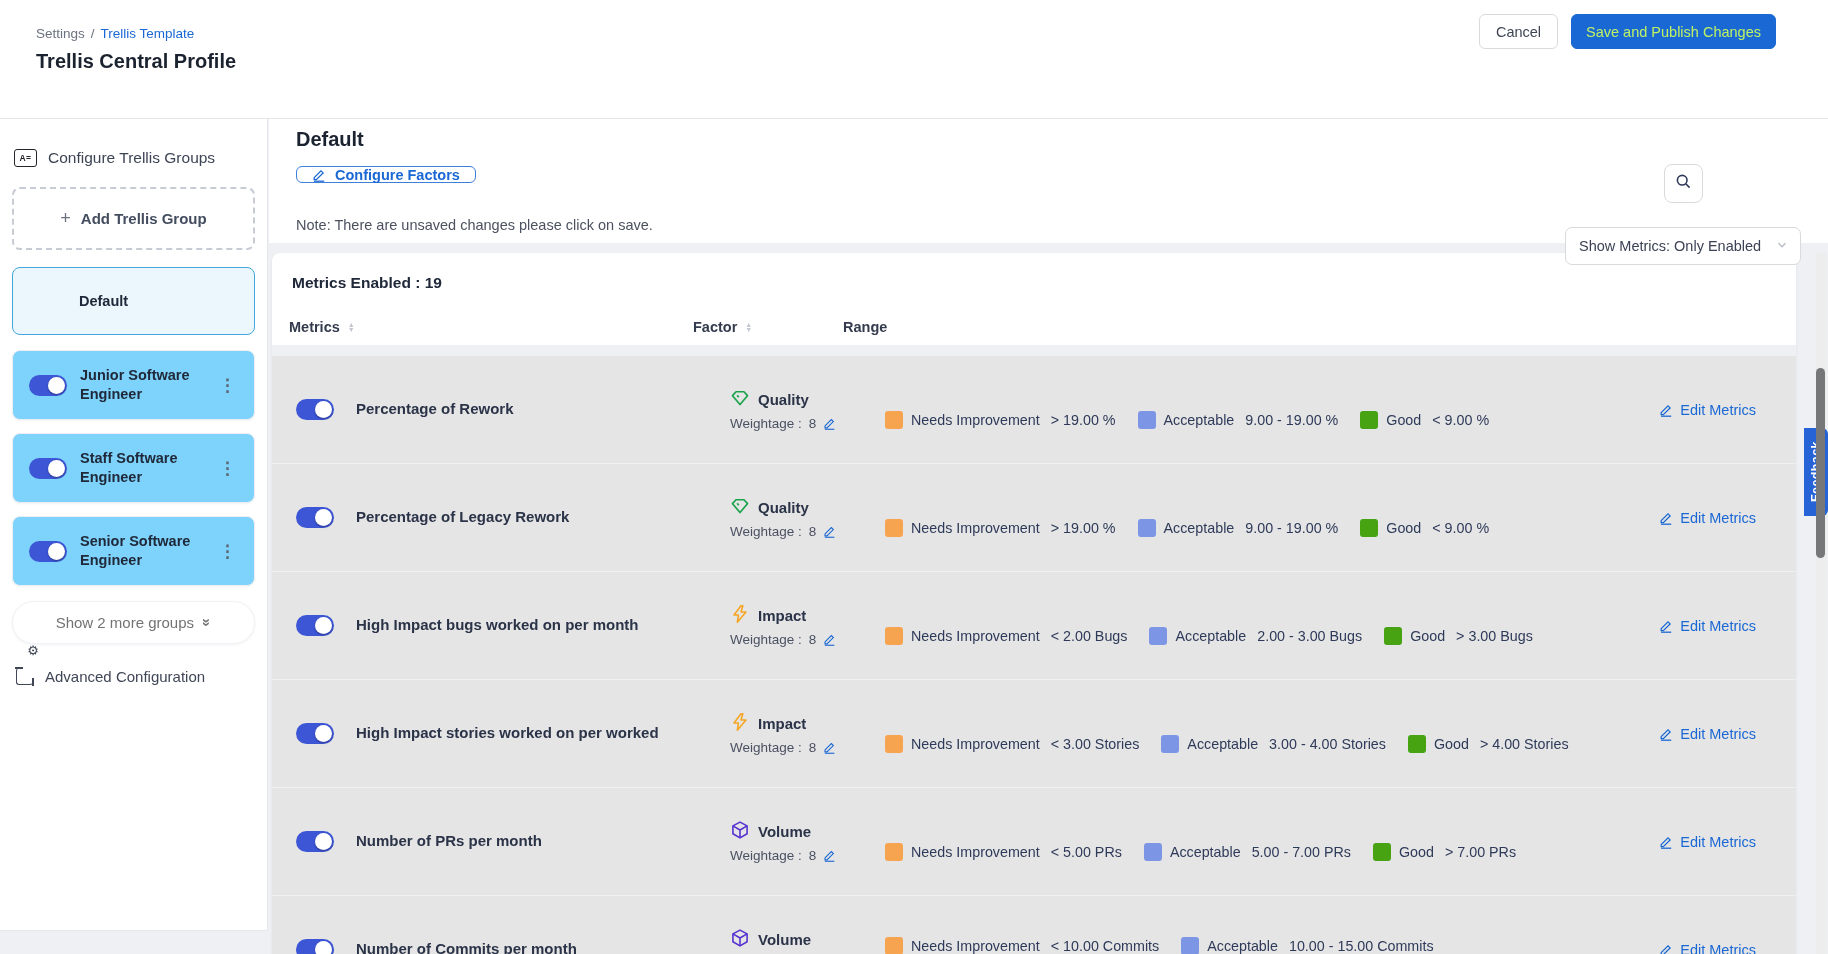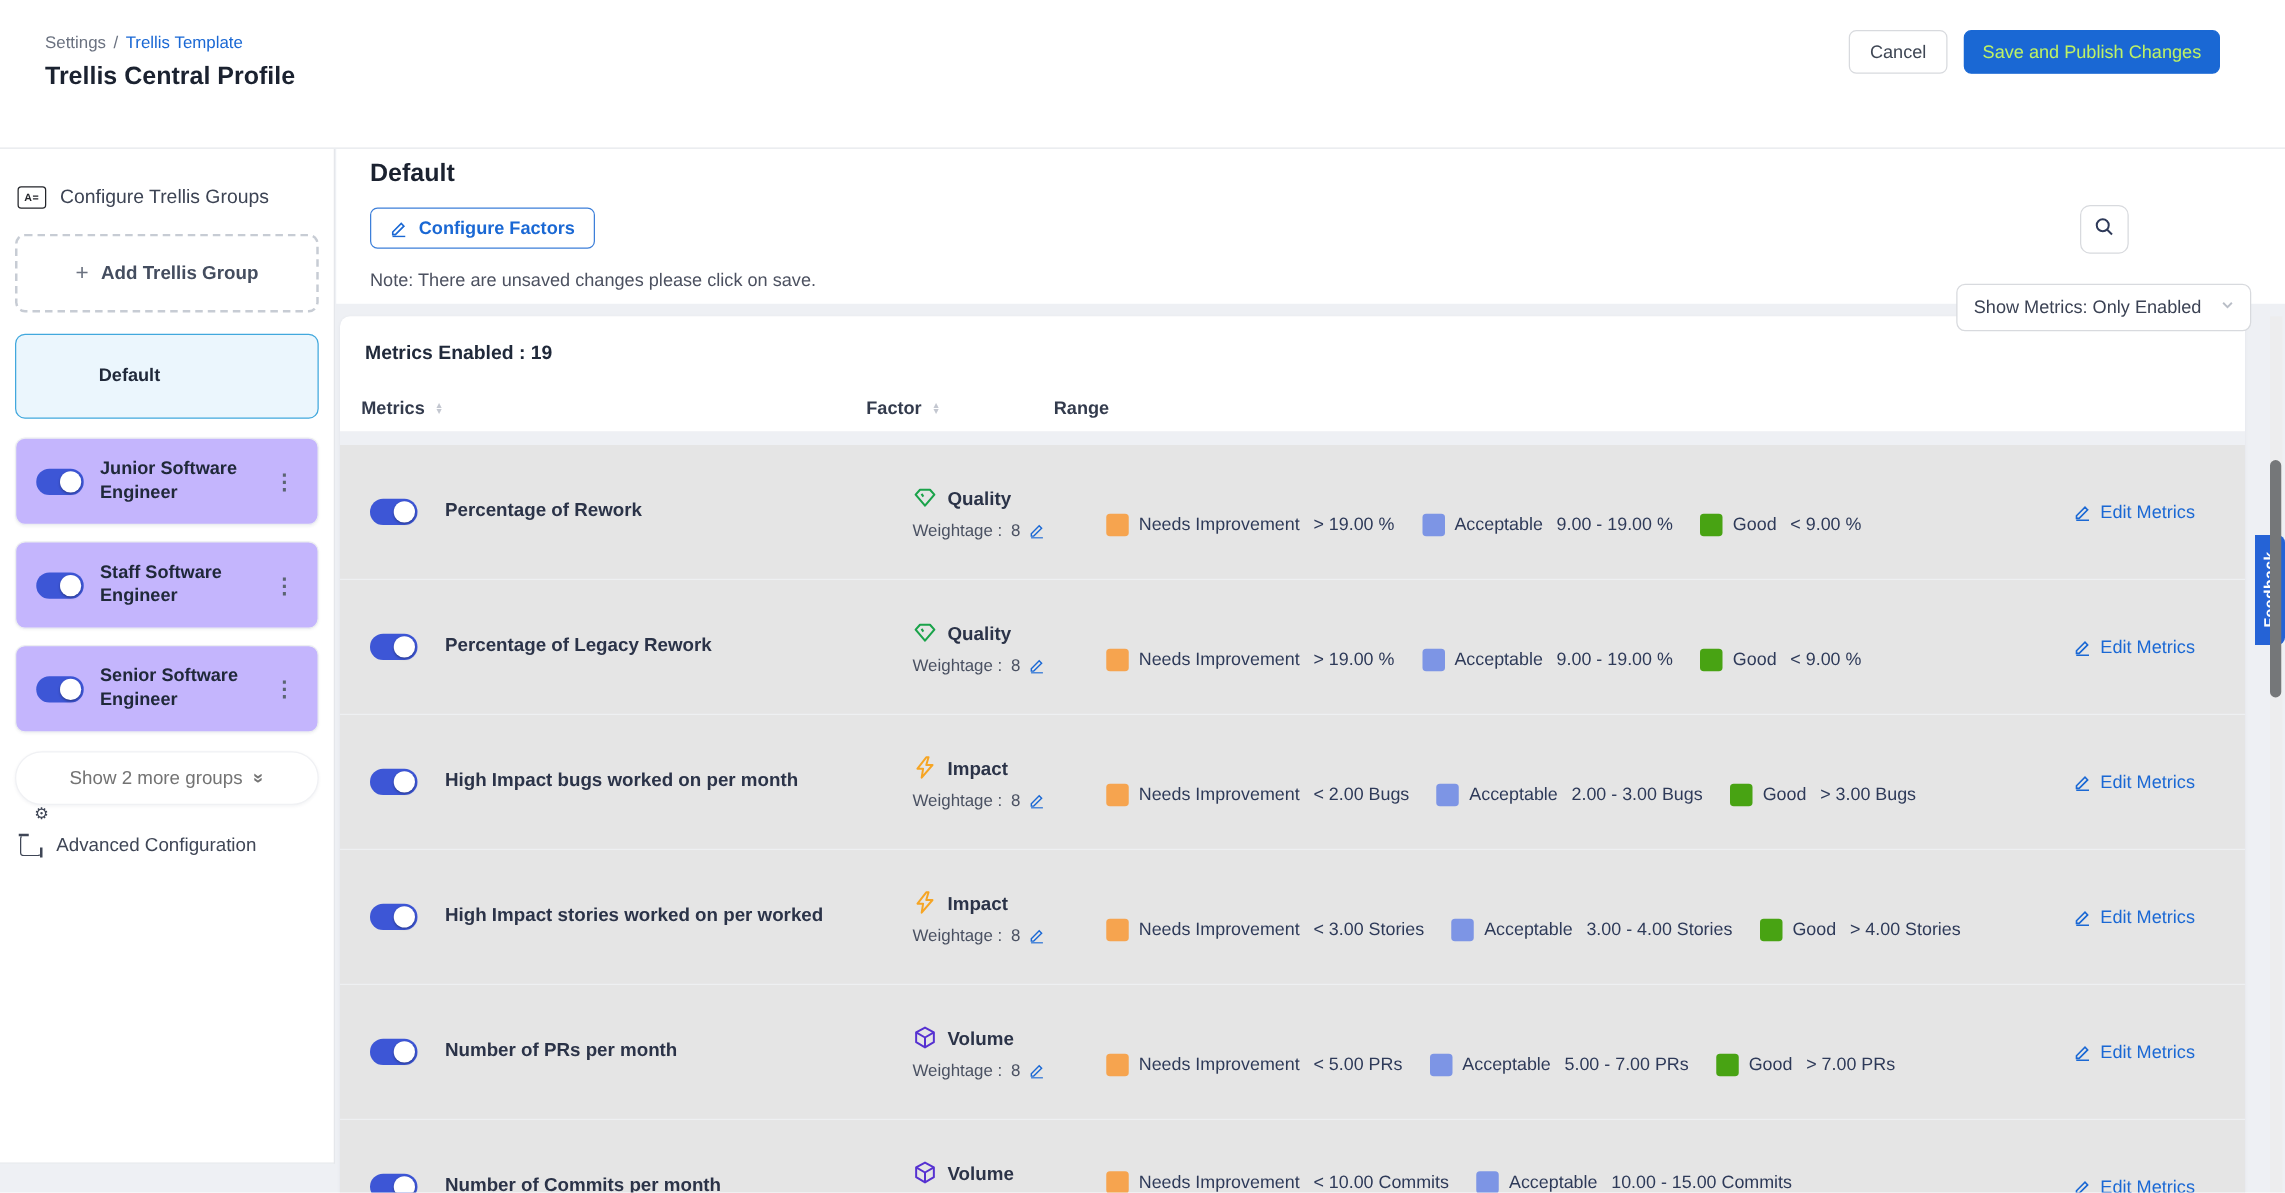--- a/index.html
+++ b/index.html
@@ -4,52 +4,52 @@
 <style>
   * { margin:0; padding:0; box-sizing:border-box; }
   body { font-family:"Liberation Sans", sans-serif; }
   .page { position:relative; width:1828px; height:954px; overflow:hidden; background:#eef0f4; }
 
   
   .top-header { position:absolute; left:0; top:0; width:100%; height:119px; background:#fff; border-bottom:1px solid #e5e7eb; z-index:5; }
   .crumbs { position:absolute; left:36px; top:26px; font-size:13.5px; color:#6b7280; display:flex; gap:6px; }
   .crumb-link { color:#1a68d4; cursor:pointer; }
   .page-title { position:absolute; left:36px; top:50px; font-size:20px; font-weight:700; color:#1b2230; }
-  .hdr-actions { position:absolute; right:52px; top:24px; display:flex; gap:13px;padding-left:10px; }
+  .hdr-actions { position:absolute; right:52px; top:14px; display:flex; gap:13px;padding-left:10px; }
   .btn { height:35px; border-radius:6px; font-size:14.5px; display:flex; align-items:center; justify-content:center; cursor:pointer; }
   .btn-cancel { width:79px; background:#fff; border:1px solid #d8dade; color:#3e4654; }
   .btn-save { width:205px; background:#1a68d4; border:1px solid #1a68d4; color:#bef264; font-weight:500; }
 
   
   .sidebar { position:absolute; left:0; top:119px; width:268px; height:812px; background:#fff; border-right:1px solid #e5e7eb; border-bottom:1px solid #e5e7eb; z-index:4; }
   .side-head { display:flex; align-items:center; gap:11px; margin:30px 14px 0 14px; color:#3d4454; font-size:15.5px; }
   .badge-icon { width:23px; height:18px; border:1.8px solid #23252a; border-radius:3px; display:flex; align-items:center; justify-content:center; font-size:8.5px; font-weight:700; color:#23252a; letter-spacing:0.5px; }
   .add-box { margin:20px 12px 0 12px; height:63px; border:2px dashed #c7ccd4; border-radius:8px; display:flex; align-items:center; justify-content:center; gap:10px; color:#444d5f; font-size:15px; font-weight:700; cursor:pointer; }
   .add-plus { color:#6b7280; font-weight:400; font-size:18px; }
   .default-card { margin:17px 12px 0 12px; height:68px; background:#ebf6fd; border:1px solid #41a8dd; border-radius:8px; display:flex; align-items:center; padding-left:66px; font-size:14.5px; font-weight:700; color:#20293a; cursor:pointer; }
-  .group-card { margin:13px 12px 0 12px; height:70px; background:#c4b5fd; border:1px solid #eceef1; border-radius:8px; box-shadow:0 1px 2px rgba(20,30,60,.05); display:flex; align-items:center; padding:0 12px 0 16px; cursor:pointer; }
+  .group-card { margin:13px 12px 0 12px; height:70px; background:#7dd3fc; border:1px solid #eceef1; border-radius:8px; box-shadow:0 1px 2px rgba(20,30,60,.05); display:flex; align-items:center; padding:0 12px 0 16px; cursor:pointer; }
   .group-card:first-of-type { margin-top:15px; }
   .g-label { width:124px; margin-left:13px; font-size:14.5px; font-weight:700; color:#20293a; line-height:1.3; }
   .kebab { margin-left:auto; color:#5b6472; font-size:17px; font-weight:700; cursor:pointer; padding:2px 6px; }
   .show-more { margin:15px 12px 0 12px; height:43px; border-radius:22px; background:#fff; border:1px solid #f0f1f4; box-shadow:0 1px 3px rgba(20,30,60,.06); display:flex; align-items:center; justify-content:center; gap:9px; color:#737373; font-size:15px; font-weight:500; cursor:pointer; }
   .dbl-chevron { display:inline-block; transform:rotate(90deg); font-size:15px; font-weight:700; }
   .adv-row { margin:24px 0 0 16px; display:flex; align-items:center; gap:12px; color:#3f4656; font-size:15px; cursor:pointer; }
   .adv-icon { position:relative; width:17px; height:17px; border:1.7px solid #3f4656; border-radius:3px; border-top-color:transparent; border-right-color:transparent; }
   .adv-icon::before { content:""; position:absolute; left:-1.7px; top:-1.7px; width:8px; height:1.7px; background:#3f4656; }
   .adv-icon::after { content:""; position:absolute; right:-1.7px; bottom:-1.7px; width:1.7px; height:8px; background:#3f4656; }
   .adv-gear { position:absolute; top:-26px; right:-7px; font-size:13px; color:#3f4656; }
 
   
   .toggle { position:relative; width:38px; height:21px; border-radius:11px; background:#3d56d6; flex:0 0 auto; cursor:pointer; }
   .toggle .knob { position:absolute; right:2px; top:2px; width:17px; height:17px; border-radius:50%; background:#fff; box-shadow:0 1px 2px rgba(0,0,0,.35); }
 
   
   .main-top { position:absolute; left:269px; top:119px; width:1559px; height:124px; background:#fff; z-index:3; }
   .group-title { position:absolute; left:27px; top:9px; font-size:20px; font-weight:700; color:#1b2230; }
-  .cfg-btn { position:absolute; left:27px; top:47px; height:33px; padding:0 15px; border:1px solid #3d7fd9; border-radius:6px; background:#fff; color:#1a68d4; font-size:14.5px; font-weight:600; display:flex; align-items:center; gap:9px; cursor:pointer; }
+  .cfg-btn { position:absolute; left:27px; top:47px; height:17px; padding:0 15px; border:1px solid #3d7fd9; border-radius:6px; background:#fff; color:#1a68d4; font-size:14.5px; font-weight:600; display:flex; align-items:center; gap:9px; cursor:pointer; }
   .note-text { position:absolute; left:27px; top:98px; font-size:14.5px; color:#4c5160; }
   .mt-right { position:absolute; right:27px; top:45px; display:flex; gap:24px; align-items:center;flex-direction:column; }
   .search-btn { width:39px; height:39px; border:1px solid #d8dade; border-radius:8px; background:#fff; display:flex; align-items:center; justify-content:center; cursor:pointer; }
   .filter-dd { width:236px; height:38px; border:1px solid #d8dade; border-radius:7px; background:#fff; display:flex; align-items:center; justify-content:space-between; padding:0 12px 0 13px; font-size:14.5px; color:#3b4254; cursor:pointer; }
 
   
   .table-card { position:absolute; left:272px; top:253px; width:1524px; background:#fff; border-radius:8px 8px 0 0; box-shadow:0 1px 3px rgba(20,30,60,.06); z-index:2; }
   .metrics-enabled { padding:21px 0 0 20px; font-size:15.5px; font-weight:700; color:#20293a; }
   .thead { display:flex; align-items:center; margin-top:17px; padding:0 40px 0 17px; height:36px; }
   .th { display:flex; align-items:center; gap:8px; font-size:14.5px; font-weight:700; color:#333b4d; }

